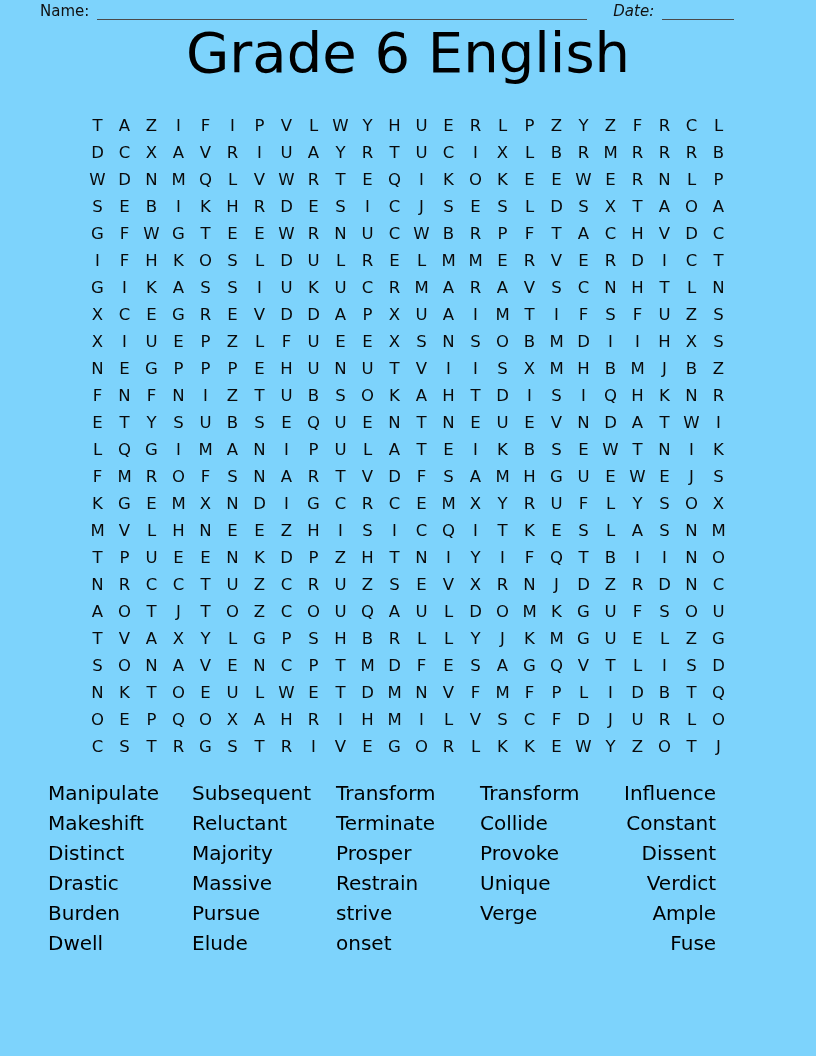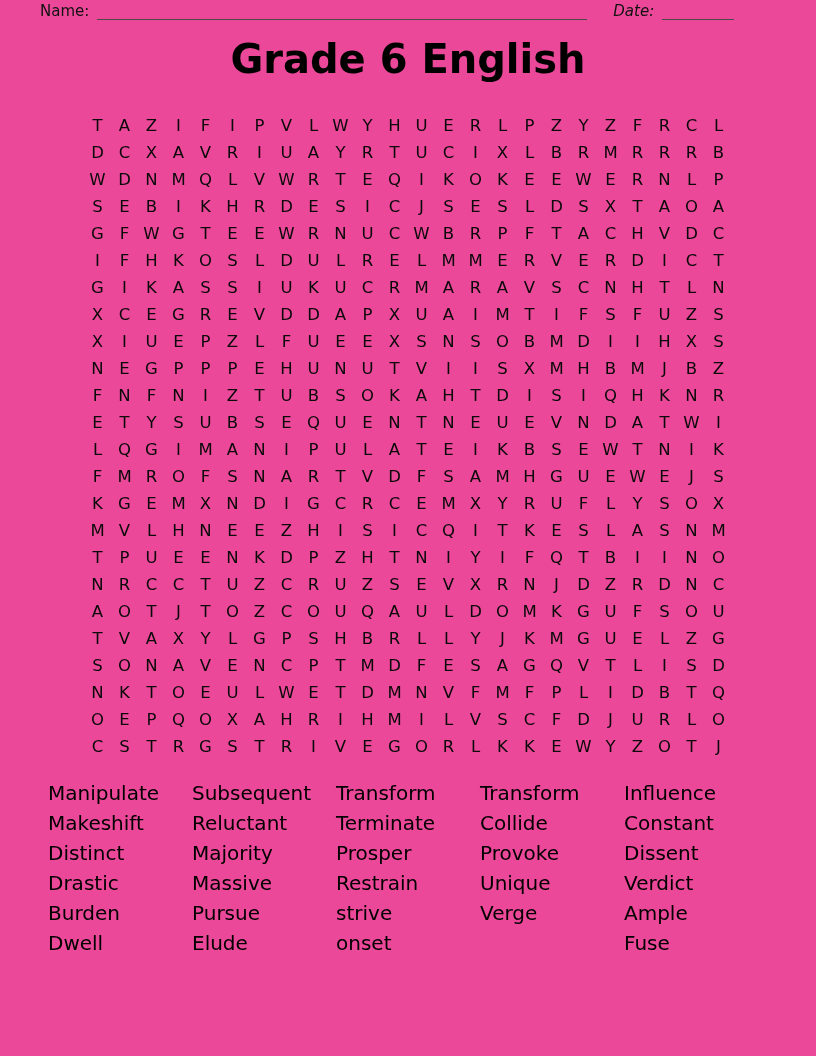--- a/index.html
+++ b/index.html
@@ -2,21 +2,21 @@
 <html><head>
 <meta charset="utf-8">
 <style>
   * { margin: 0; padding: 0; box-sizing: border-box; }
   html, body { background: #ffffff; }
   .page {
     position: relative;
     width: 816px;
     height: 1056px;
     margin: 0 auto;
-    background: #ec4899;
+    background: #7dd3fc;
     color: #000000;
     font-family: "DejaVu Sans", "Liberation Sans", sans-serif;
     overflow: hidden;
   }
   
   .header-row {
     position: absolute;
     top: 2px;
     left: 40px;
     right: 36px;
@@ -32,26 +32,26 @@
     border-bottom: 1.6px solid #4a4a4a;
     height: 15px;
     margin-left: 8px;
   }
   .name-line { width: 490px; }
   .date-label { margin-left: 26px; font-style: italic; }
   .date-line { width: 72px; }
   
   .title {
     position: absolute;
-    top: 36px;
+    top: 20px;
     left: 0;
     width: 100%;
     text-align: center;
-    font-size: 40px;
-    font-weight: 700;
+    font-size: 56px;
+    font-weight: 400;
     letter-spacing: 0px;
     color: #000;
   }
   
   .grid {
     position: absolute;
     top: 112px;
     left: 84px;
     width: 648px;
   }
@@ -70,21 +70,21 @@
     color: #0a0a0a;
   }
   
   .word-list {
     position: absolute;
     top: 779px;
     left: 48px;
     display: flex;
   }
   .word-col { width: 144px; }
-  .word-col:last-child { width: auto; }
+  .word-col:last-child { width: auto; text-align: right; }
   .word-item {
     font-size: 20px;
     line-height: 29.9px;
     color: #000;
     white-space: nowrap;
   }
 </style>
 </head>
 <body>
 

